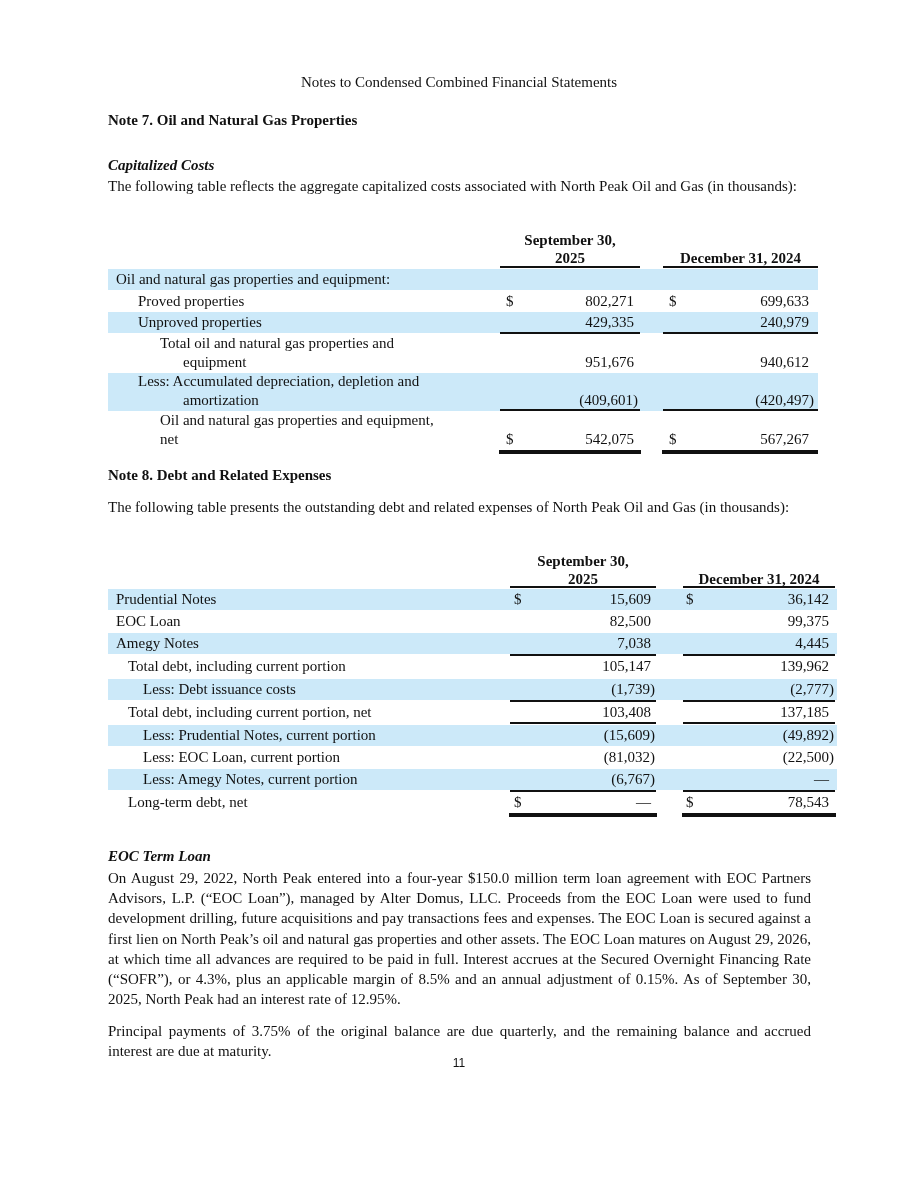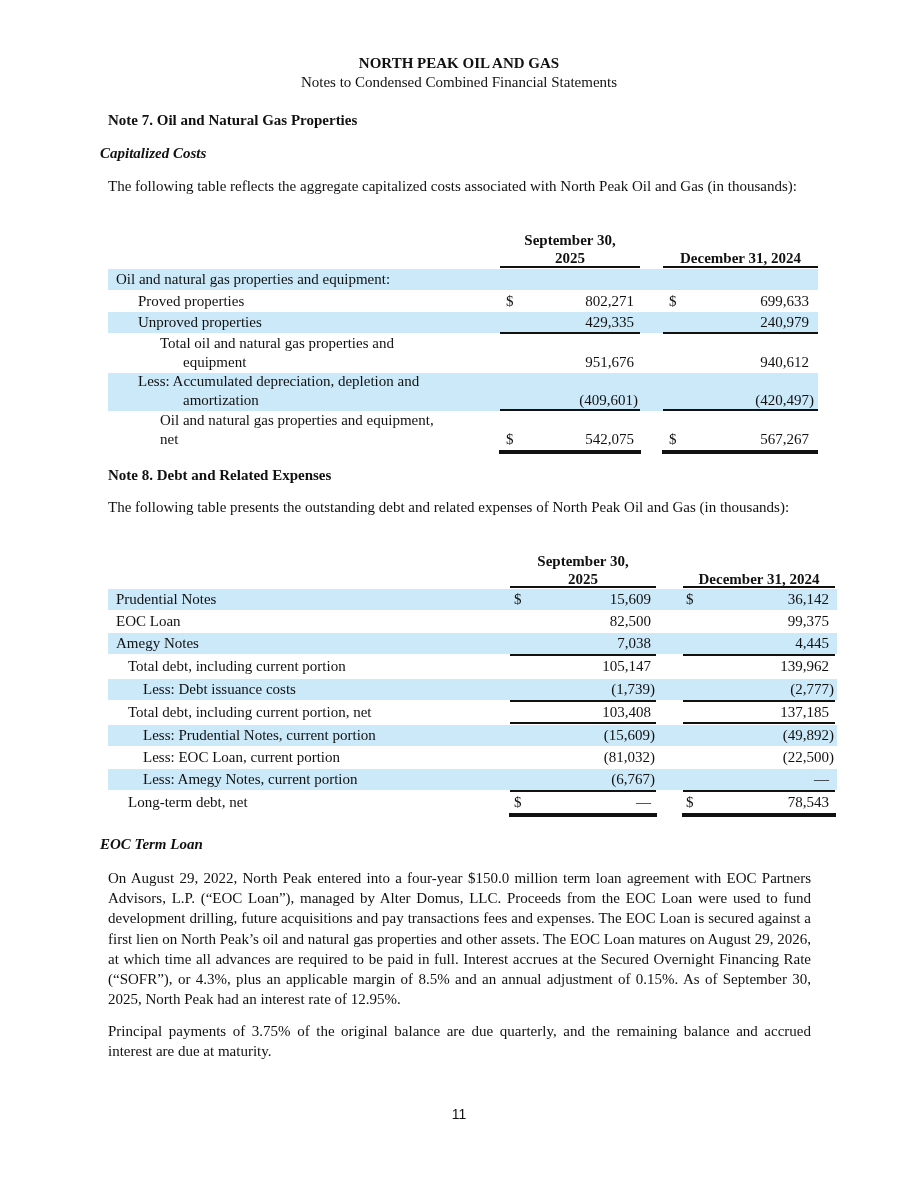--- a/index.html
+++ b/index.html
@@ -2,42 +2,41 @@
 <html><head>
 <meta charset="utf-8">
 <style>
   html, body { margin: 0; padding: 0; background: #ffffff; }
   body { width: 918px; height: 1188px; position: relative; overflow: hidden;
          font-family: "Liberation Serif", "DejaVu Serif", serif; color: #111; font-size: 15px; }
   .page { position: absolute; left: 0; top: 0; width: 918px; height: 1188px; }
   .hdr1 { position: absolute; top: 55px; left: 0; width: 918px; text-align: center; font-weight: bold; font-size: 15px; }
   .hdr2 { position: absolute; top: 74px; left: 0; width: 918px; text-align: center; font-size: 15px; }
   .note-title { position: absolute; left: 108px; font-weight: bold; font-size: 15px; }
-  .sub-title { position: absolute; left: 100px; font-weight: bold; font-style: italic; font-size: 15px; }
+  .sub-title { position: absolute; left: 108px; font-weight: bold; font-style: italic; font-size: 15px; margin-top: 12px; }
   .para { position: absolute; left: 108px; width: 703px; text-align: justify; line-height: 19.5px; font-size: 15px; }
   .para.lh { line-height: 20.2px; }
 
   .tbl { position: absolute; left: 108px; }
   .row { position: absolute; left: 0; height: 21px; }
   .row.hl { background: #cce9f9; }
   .row .lbl { position: absolute; top: 2px; white-space: nowrap; }
   .cell { position: absolute; top: 2px; text-align: right; }
   .cur { position: absolute; top: 2px; }
   .uline { position: absolute; height: 1.6px; background: #111; }
   .dline { position: absolute; height: 3.5px; background: #111; }
   .colhdr { position: absolute; font-weight: bold; text-align: center; line-height: 18px; }
-  .pgnum { position: absolute; top: 1106px; left: 0; width: 918px; text-align: center;
-           font-family: "Liberation Sans", "DejaVu Sans", sans-serif; font-size: 14px; }
+  .pgnum { position: absolute; top: 1056px; left: 0; width: 918px; text-align: center;
+           font-family: "Liberation Sans", "DejaVu Sans", sans-serif; font-size: 12px; }
 </style>
 </head>
 <body>
 
 <div class="page">
 
-  <div class="hdr1">NORTH PEAK OIL AND GAS</div>
   <div class="hdr2">Notes to Condensed Combined Financial Statements</div>
 
   <div class="note-title" style="top:112px;">Note 7. Oil and Natural Gas Properties</div>
   <div class="sub-title" style="top:145px;">Capitalized Costs</div>
   <div class="para" style="top:177px;">The following table reflects the aggregate capitalized costs associated with North Peak Oil and Gas (in thousands):</div>
 
   <div class="tbl" style="top:0;">
 
     <div class="colhdr" style="left:392px; top:231px; width:140px;">
       <div>September 30,</div>

